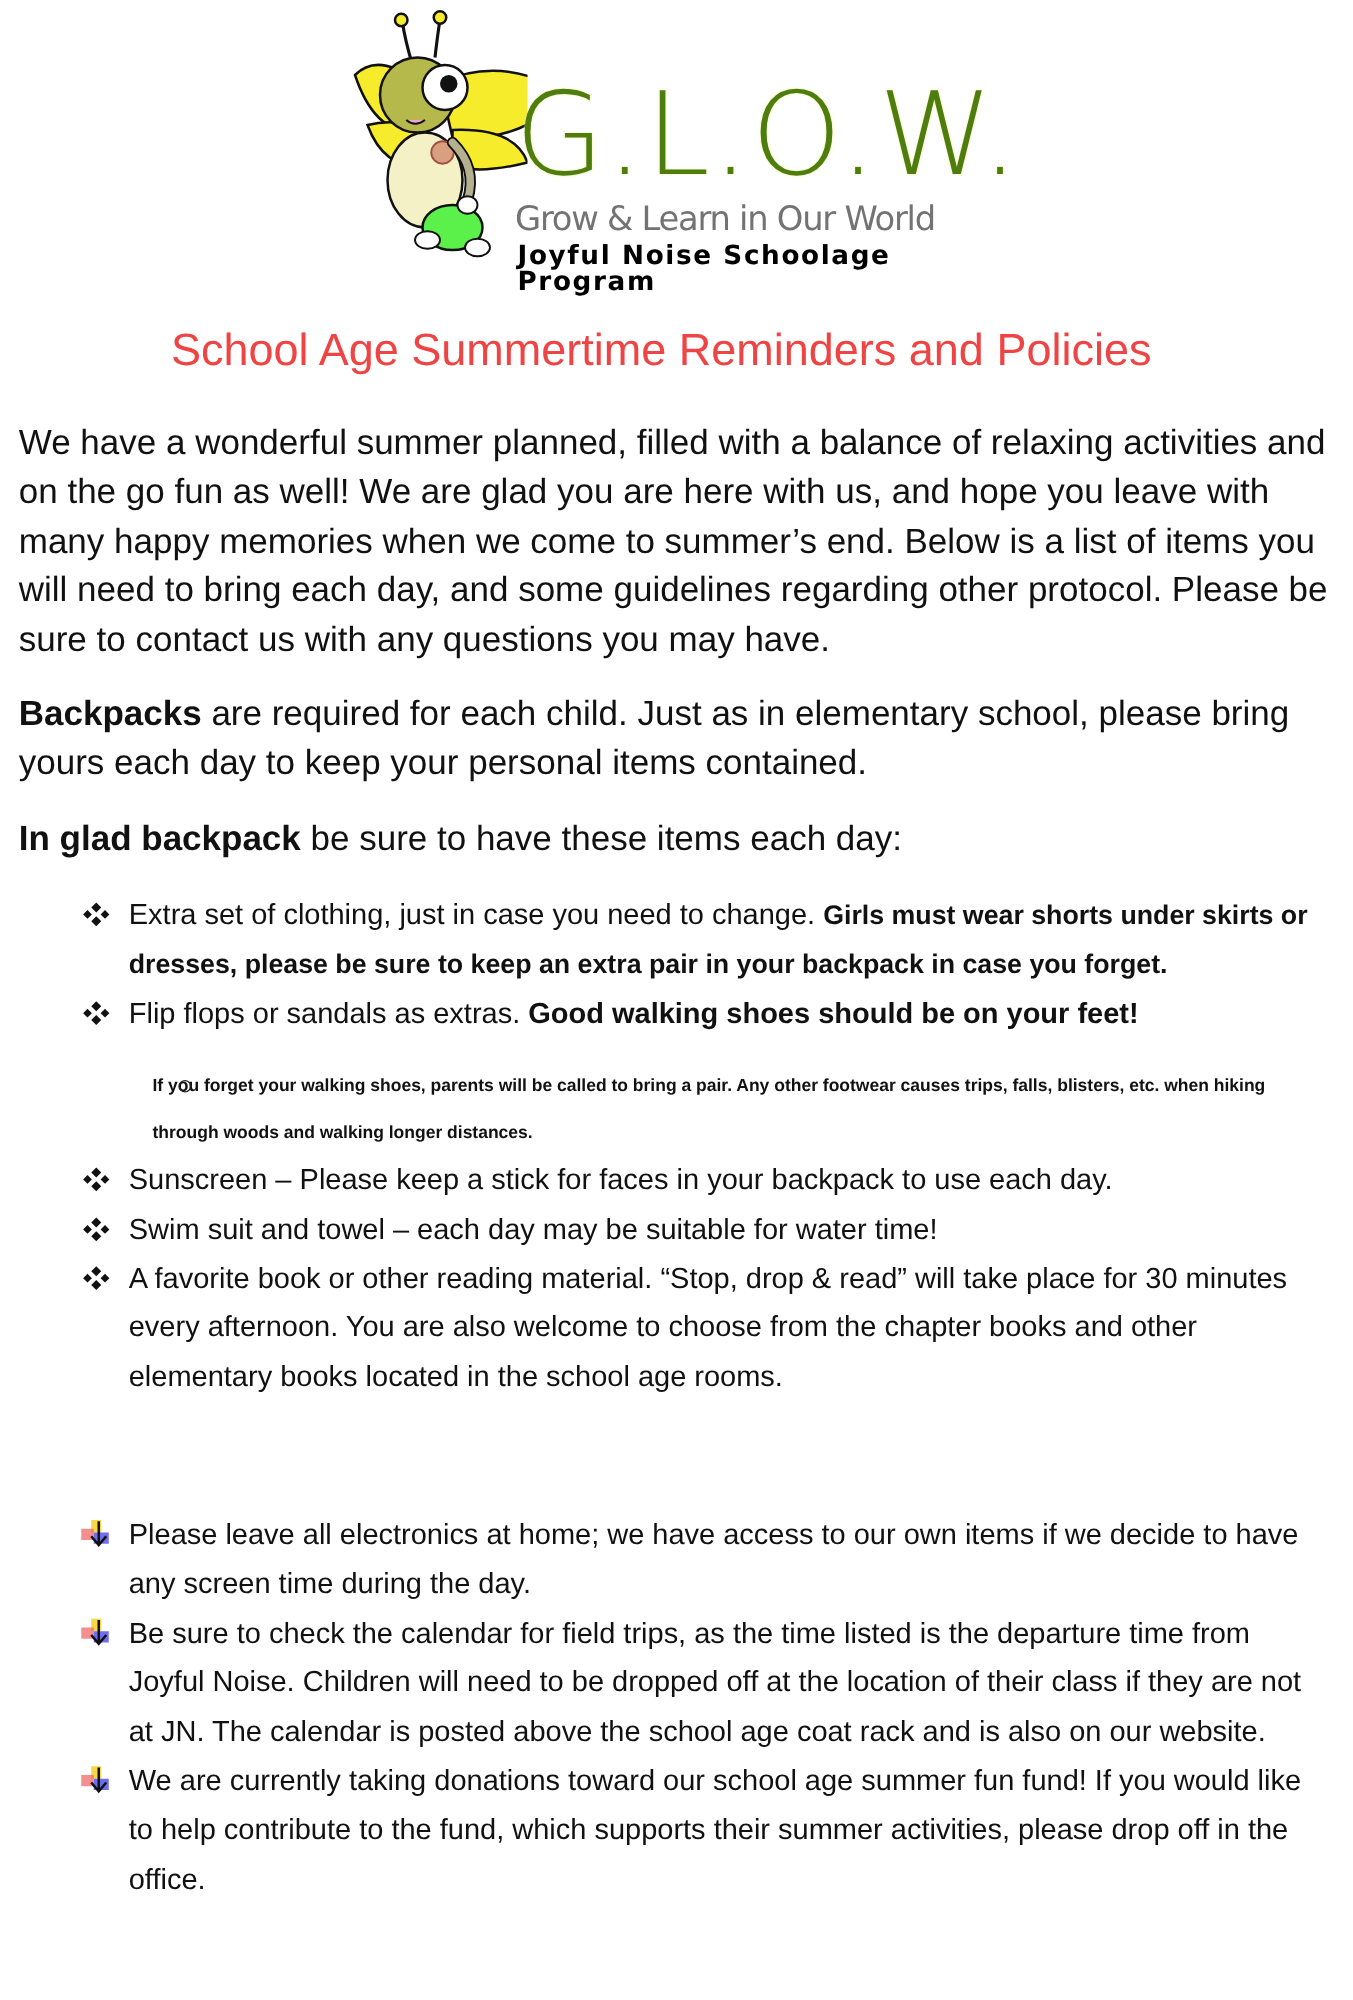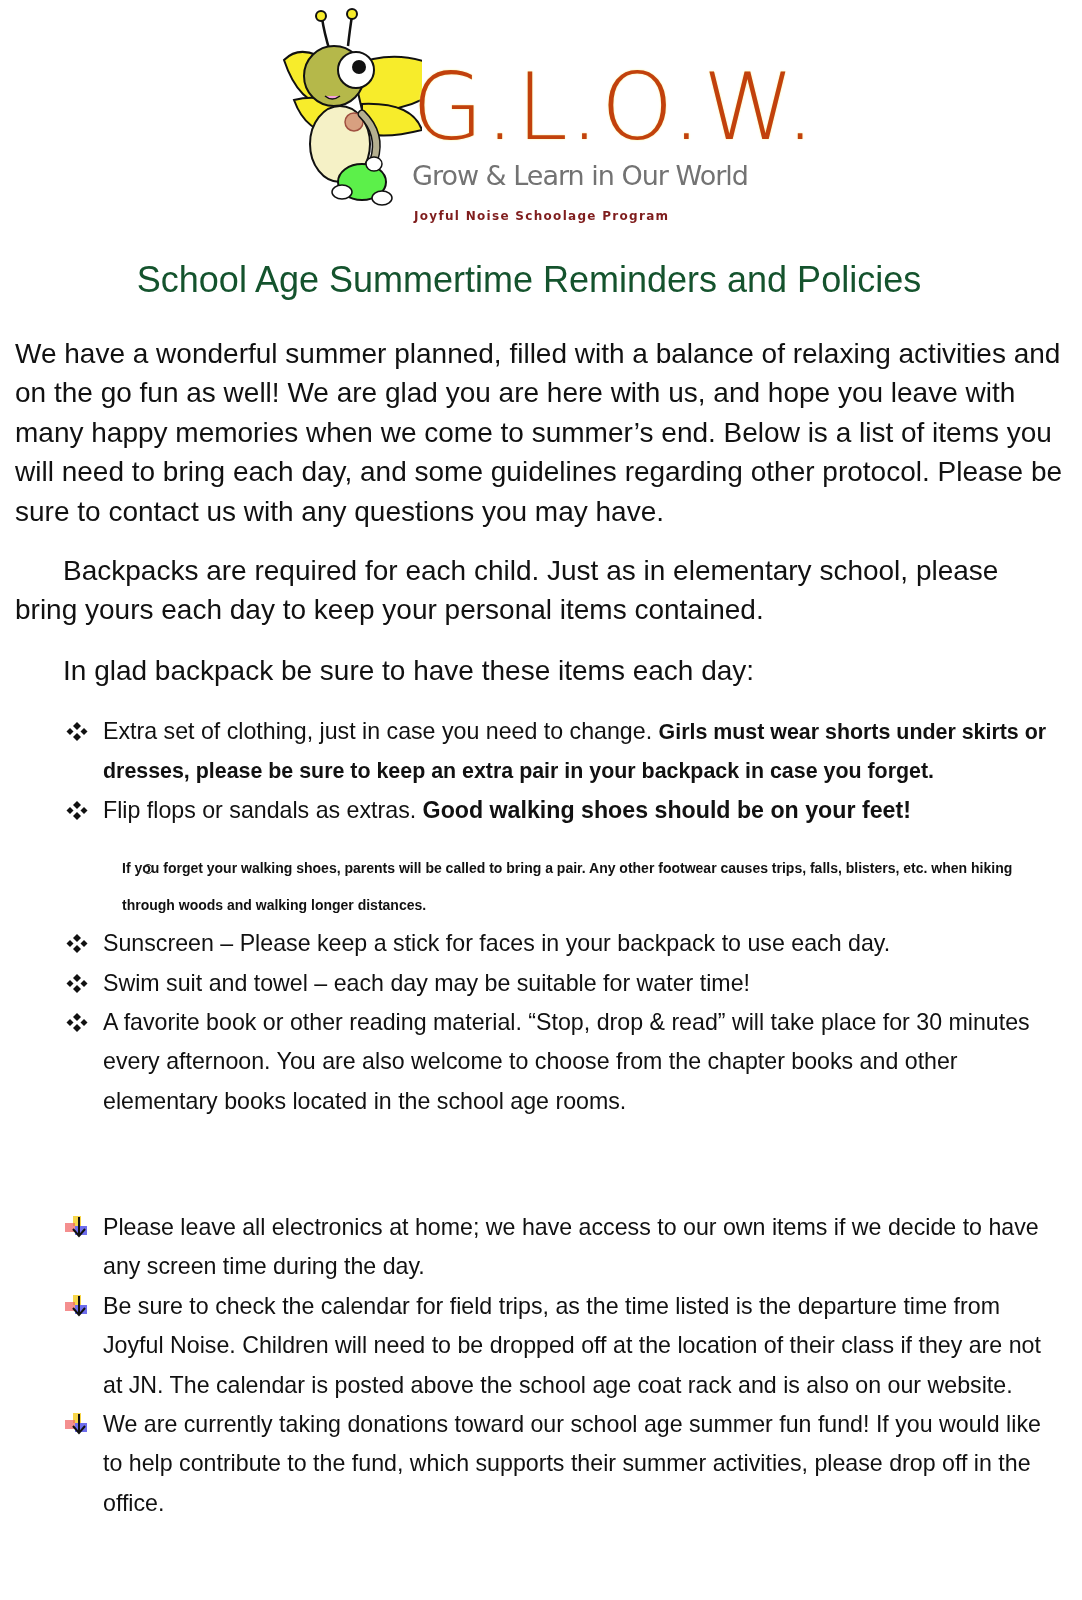--- a/index.html
+++ b/index.html
@@ -6,40 +6,40 @@
   body {
     width: 1082px; height: 1600px; overflow: hidden; position: relative;
     font-family: "Liberation Sans", "DejaVu Sans", sans-serif;
     color: #111111;
   }
   .logo {
     position: absolute; left: 262px; top: 4px; width: 530px; height: 210px;
   }
   .logo-title {
     position: absolute; left: 150px; top: 58px; font-size: 92px; letter-spacing: 2px;
-    font-family: "DejaVu Sans", sans-serif; font-weight: 300; color: #c2410c;
+    font-family: "DejaVu Sans", sans-serif; font-weight: 300; color: #4d7c0f;
     line-height: 1; text-shadow: 0 0 2px #f5f08a;
   }
   .logo-sub {
     position: absolute; left: 150px; top: 158px; font-size: 27px; color: #737373;
     font-family: "DejaVu Sans", sans-serif; letter-spacing: -1px; line-height: 1;
   }
   .logo-sub2 {
-    position: absolute; left: 152px; top: 190px; font-size: 12px; color: #7f1d1d;
-    font-family: "DejaVu Sans", sans-serif; letter-spacing: 1.3px; line-height: 1; font-weight: bold; margin-top: 16px;
+    position: absolute; left: 152px; top: 190px; font-size: 21px; color: #000000;
+    font-family: "DejaVu Sans", sans-serif; letter-spacing: 1.3px; line-height: 1; font-weight: bold;
   }
   .page-title {
     position: absolute; left: 0; width: 1058px; top: 258px; text-align: center;
-    font-size: 36px; line-height: 44px; color: #14532d;
+    font-size: 36px; line-height: 44px; color: #ef4444;
   }
   .para {
     position: absolute; left: 15px; width: 1050px; font-size: 28px; line-height: 39.4px;
     margin: 0;
   }
-  .para b { font-weight: normal; margin-left: 48px; }
+  .para b { font-weight: bold; }
   .list {
     position: absolute; left: 10px; width: 1082px; margin: 0; padding: 0; list-style: none;
   }
   .li {
     position: relative; padding-left: 93px; padding-right: 40px; font-size: 23.2px; line-height: 39.4px;
   }
   .li .bullet {
     position: absolute; left: 55px; top: 0; width: 24px; height: 39px;
   }
   .li .bold-sm { font-weight: bold; font-size: 21.4px; line-height: 37px; }

